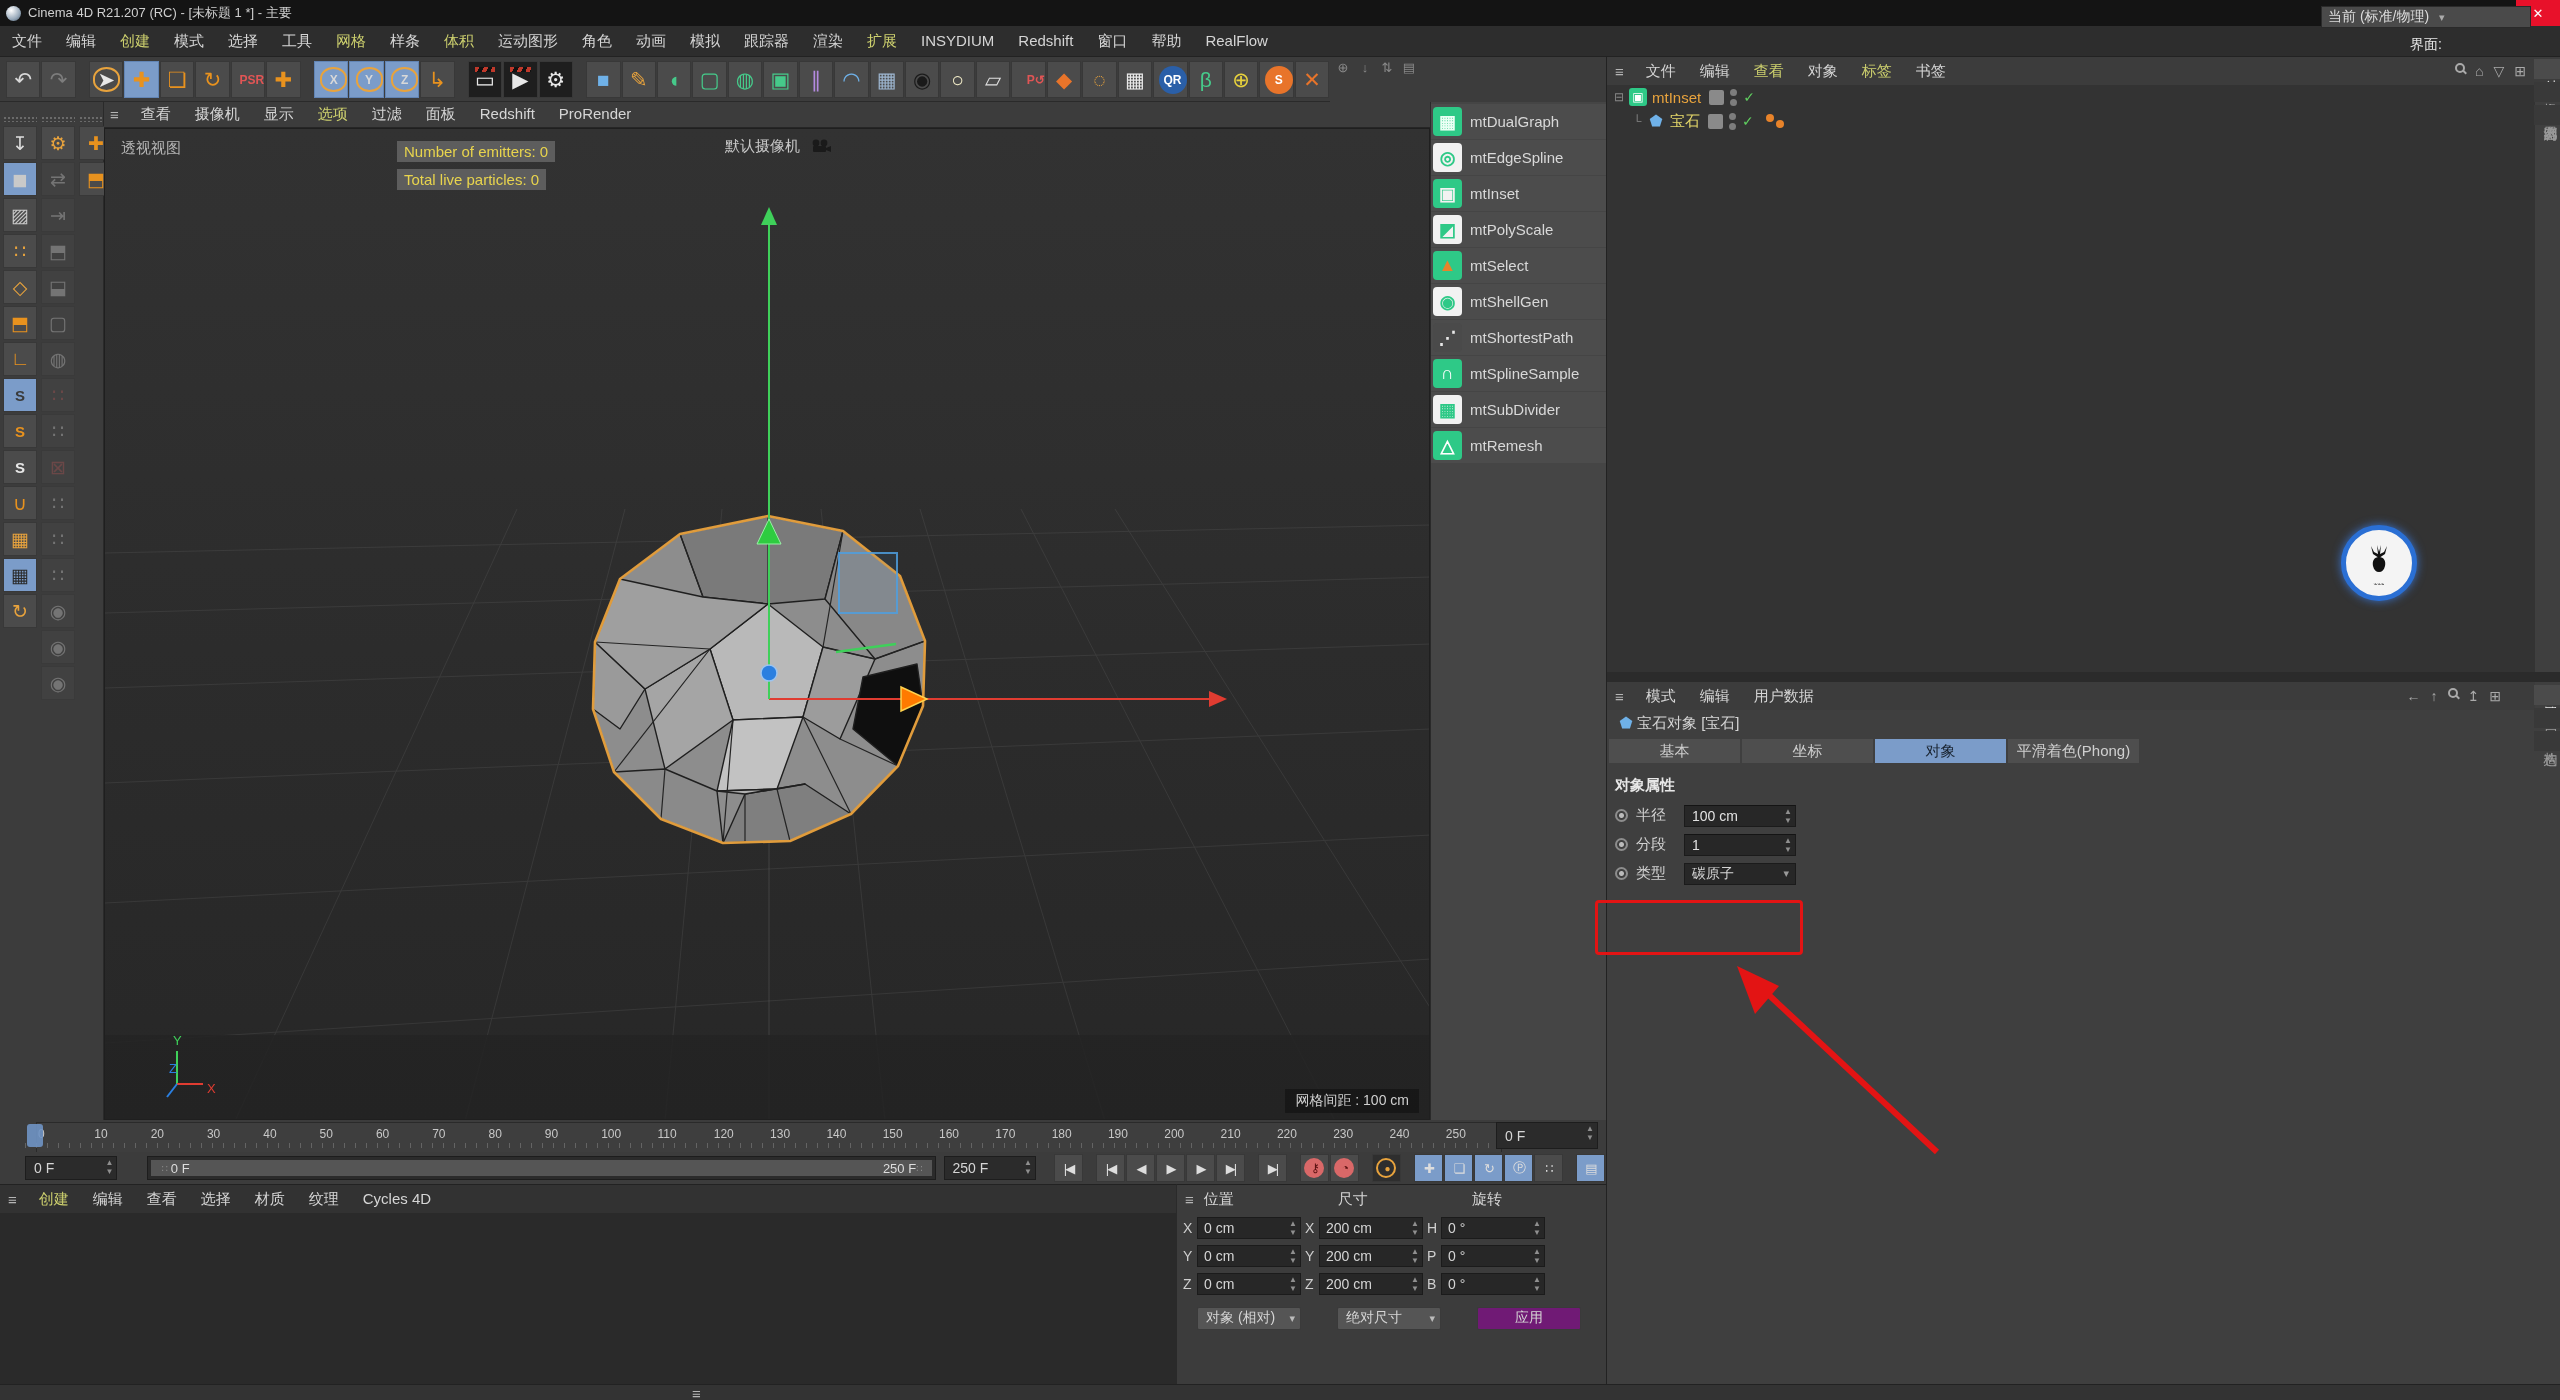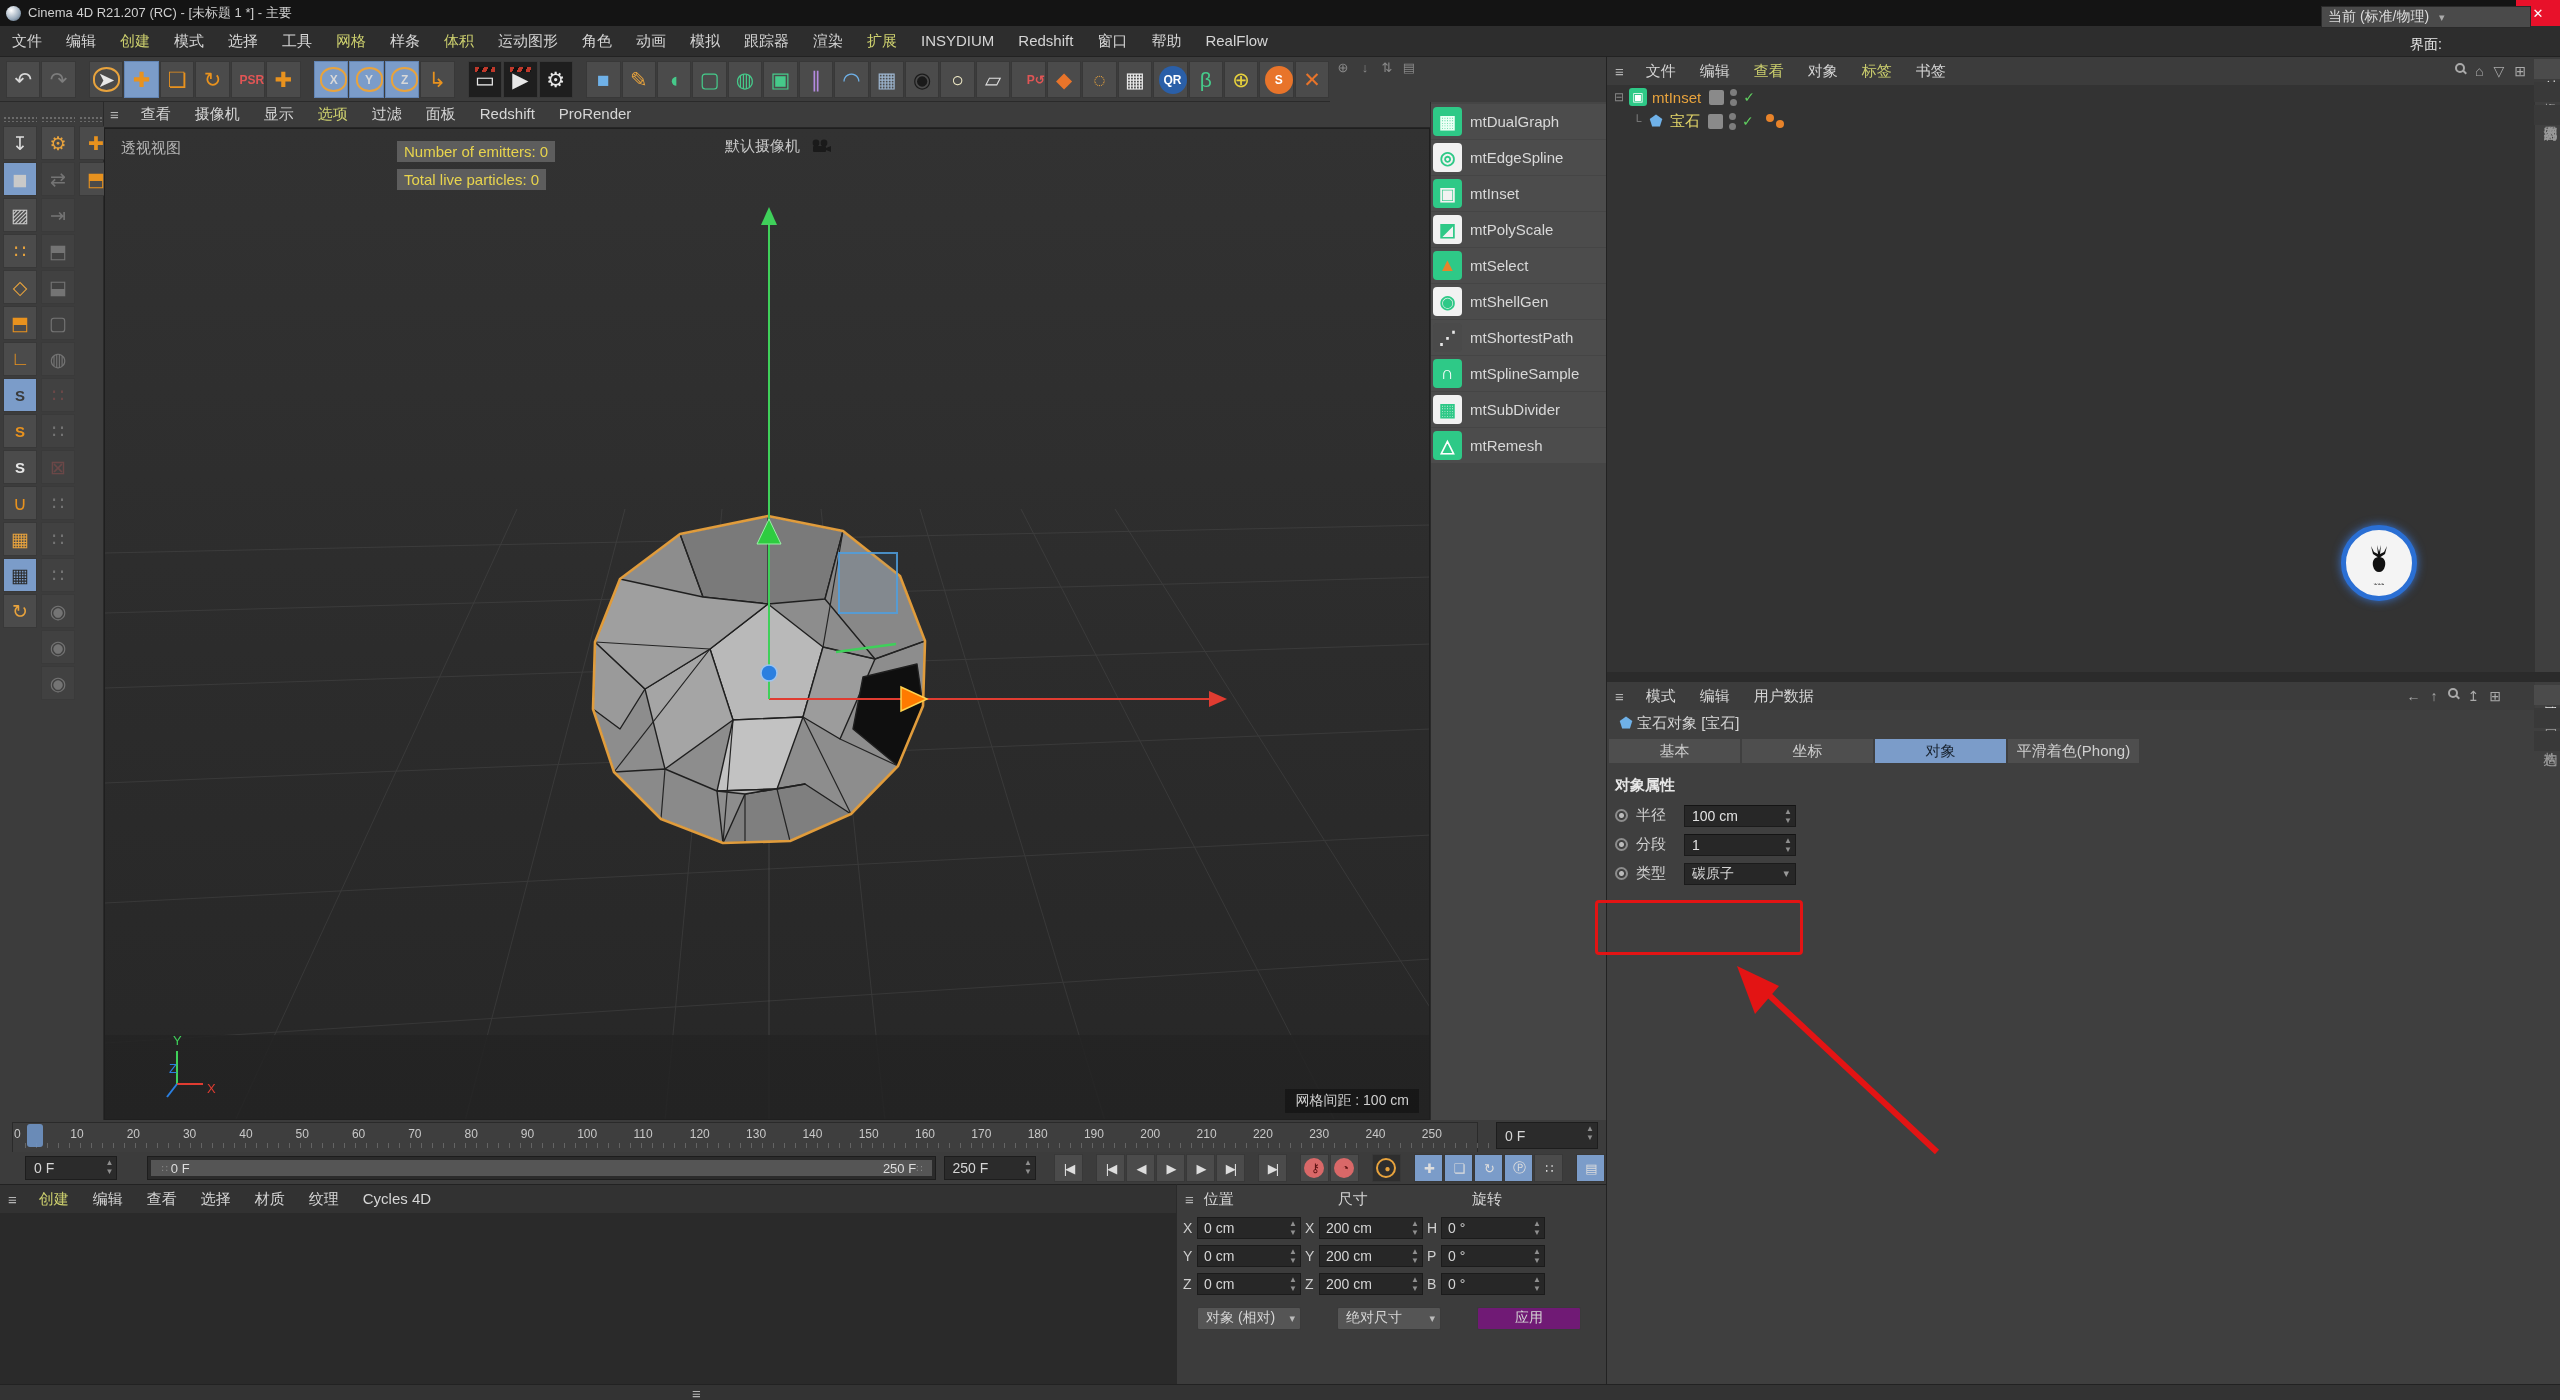--- a/index.html
+++ b/index.html
@@ -129,21 +129,21 @@
   #anno-arrow { position:absolute; left:100px; top:270px; width:280px; height:220px; pointer-events:none; }
 
   
   .side-tabs { position:absolute; right:0; width:26px; display:flex; flex-direction:column; gap:3px; }
   #side-top { top:2px; } #side-bottom { top:628px; }
   .vtab { writing-mode:vertical-rl; padding:10px 0; background:#393939; color:#9a9a9a; font-size:14px;
     text-align:center; width:26px; }
   .vtab.active { background:#4b4b4b; color:#e0e0e0; }
 
   
-  #ruler { position:absolute; left:12px; top:1122px; width:1466px; height:44px; background:#3e3e3e;
+  #ruler { position:absolute; left:36px; top:1122px; width:1466px; height:44px; background:#3e3e3e;
     border:1px solid #2a2a2a; display:flex; }
   #ruler .tick { flex:1; position:relative; font-size:12px; color:#c8c8c8; text-align:left; padding-top:4px; }
   #ruler .tick::after { content:""; position:absolute; left:2px; bottom:0; width:1px; height:6px; background:#9a9a9a; }
   #ruler .tick span { margin-left:1px; }
   #ruler-minor { position:absolute; left:25px; top:1143px; width:1466px; height:5px;
     background:repeating-linear-gradient(90deg,#8a8a8a 0 1px,transparent 1px 11px); opacity:.5; }
   #frame-marker { position:absolute; left:27px; top:1124px; width:16px; height:23px; background:#6f93c4;
     border-radius:3px; opacity:.9; }
   #cur-frame-box { position:absolute; left:1496px; top:1122px; width:102px; height:27px; background:#2b2b2b;
     border:1px solid #1d1d1d; font-size:14px; display:flex; align-items:center; padding-left:8px; }

